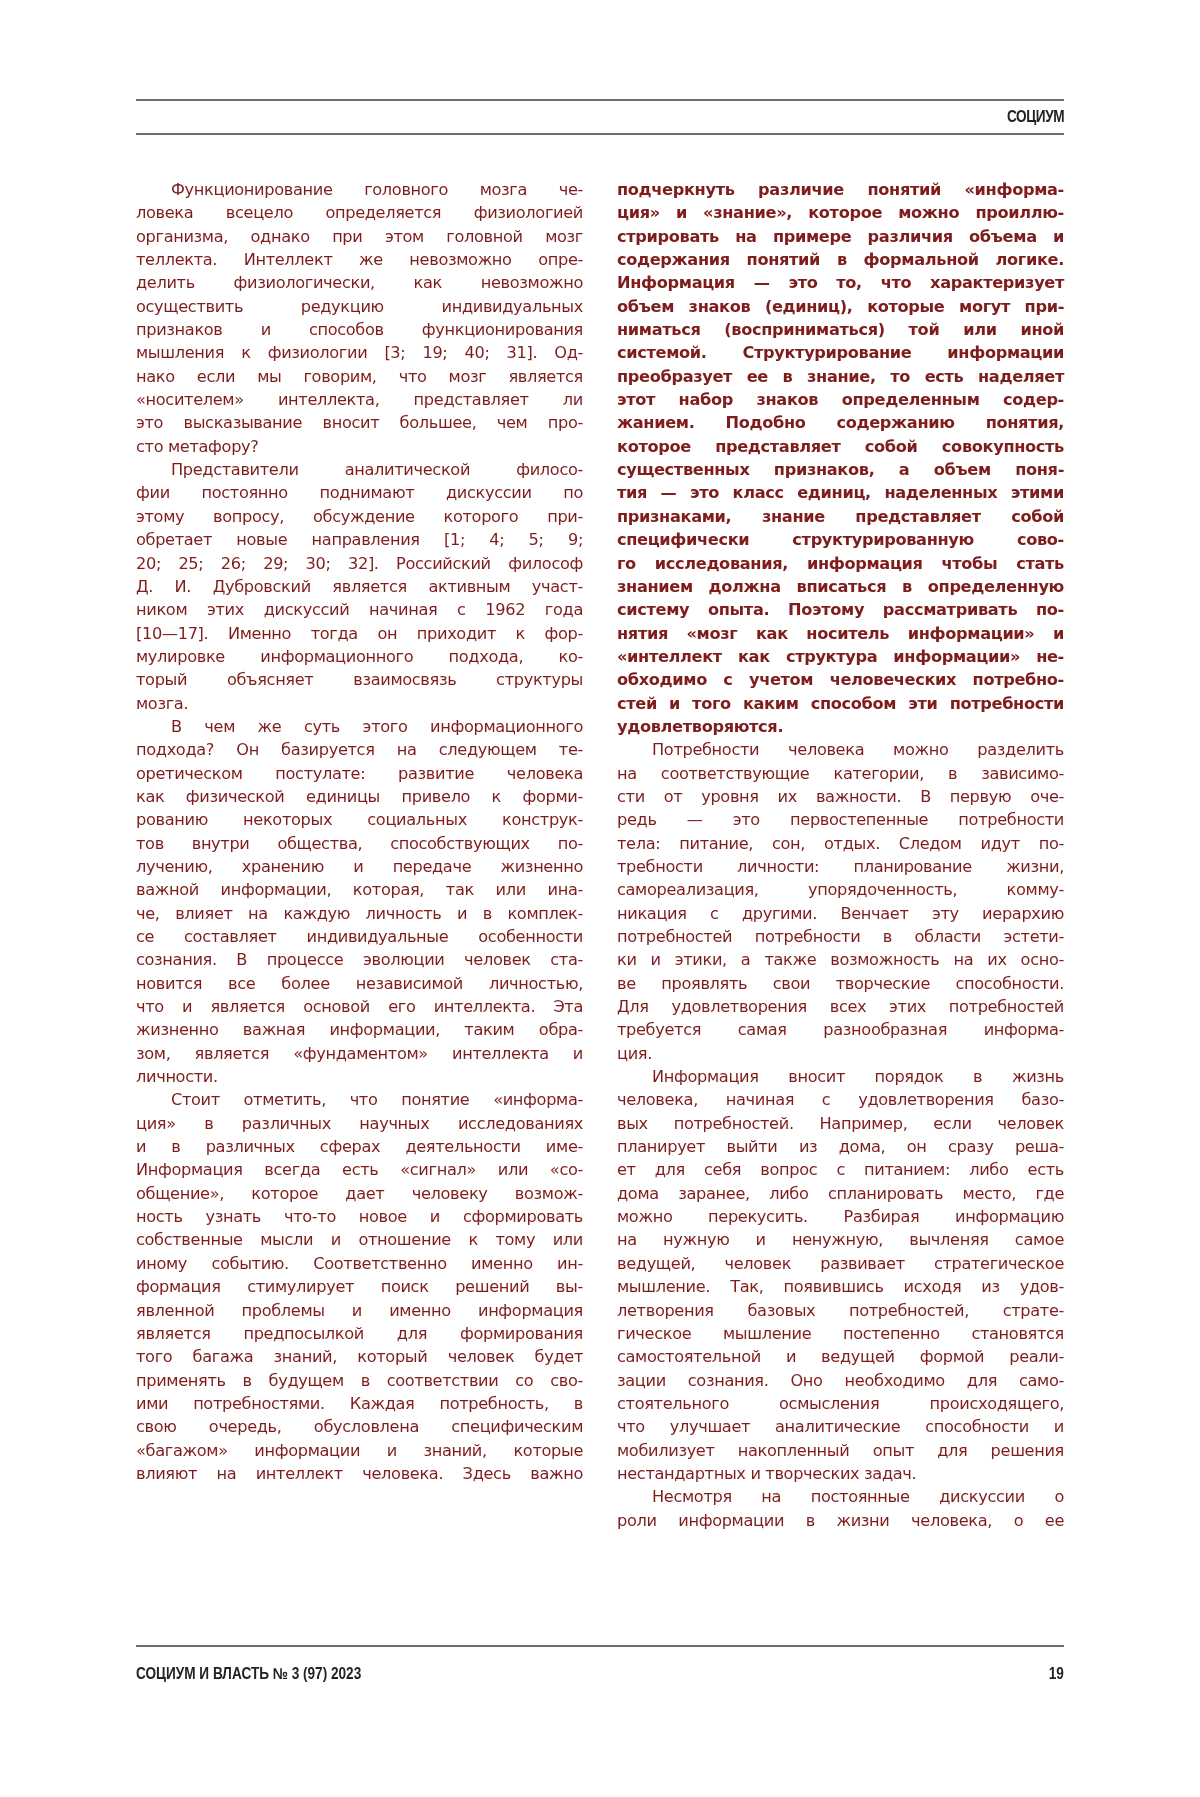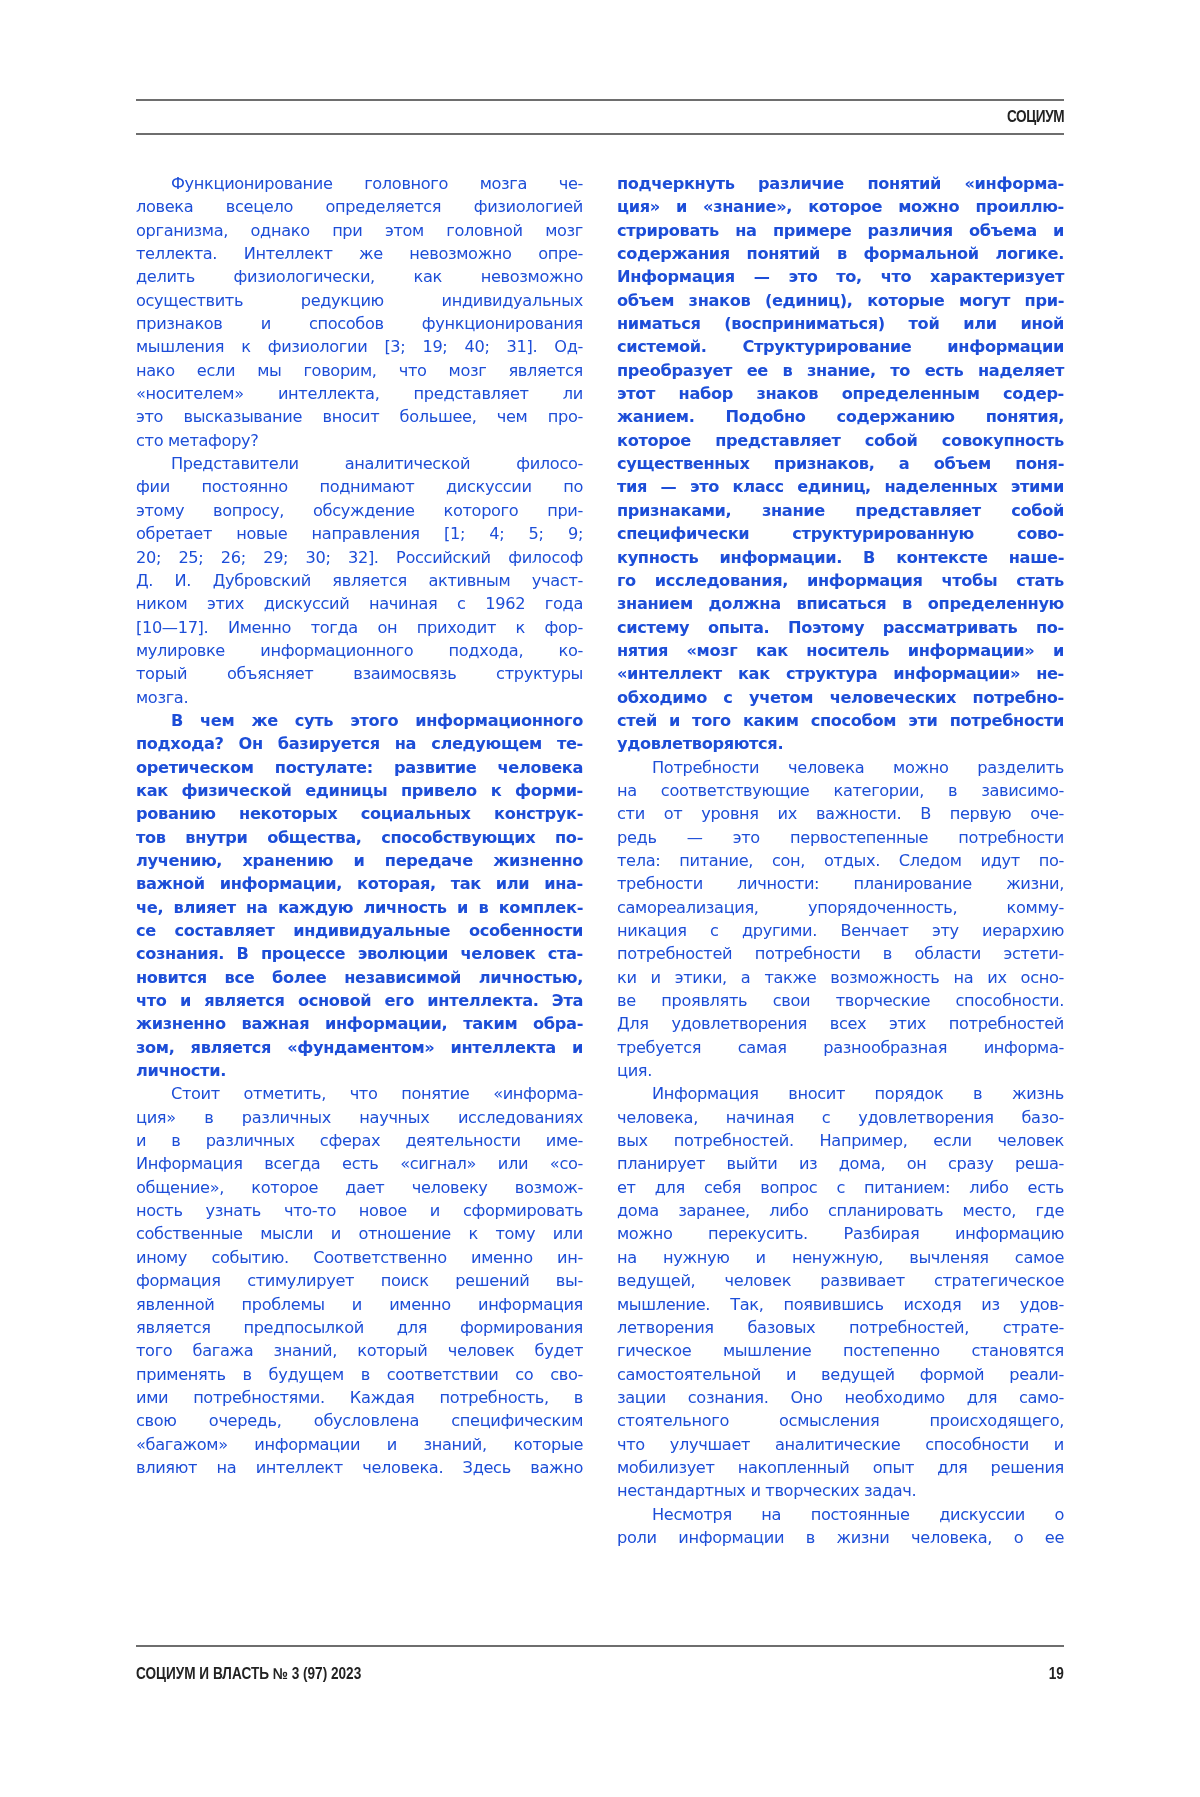--- a/index.html
+++ b/index.html
@@ -17,23 +17,23 @@
       position: absolute; left: 136px; top: 1665px;
       font-family: "Liberation Sans", sans-serif; font-weight: bold;
       font-size: 16px; color: #222; transform: scaleX(0.85); transform-origin: left center;
     }
     .footer-page {
       position: absolute; right: 136px; top: 1665px;
       font-family: "Liberation Sans", sans-serif; font-weight: bold;
       font-size: 16px; color: #222; transform: scaleX(0.85); transform-origin: right center;
     }
     .column {
-      position: absolute; top: 172px; width: 447px;
+      position: absolute; top: 178px; width: 447px;
       font-family: "DejaVu Sans", sans-serif; font-size: 16.2px; line-height: 23.35px;
-      color: #1d4ed8; text-align: justify;
+      color: #7f1d1d; text-align: justify;
       letter-spacing: -0.35px;
     }
     .column.left { left: 136px; }
     .column.right { left: 617px; }
     .column p { margin: 0; text-indent: 35px; hyphens: manual; }
     .column p.cont { text-indent: 0; }
     .column .line { display: block; text-align: justify; text-align-last: justify; white-space: nowrap; }
     .column .line.last { text-align-last: left; }
     .column .line.ind { padding-left: 35px; }
   </style>
@@ -65,21 +65,21 @@
       <span class="line">этому вопросу, обсуждение которого при-</span>
       <span class="line">обретает новые направления [1; 4; 5; 9;</span>
       <span class="line">20; 25; 26; 29; 30; 32]. Российский философ</span>
       <span class="line">Д. И. Дубровский является активным участ-</span>
       <span class="line">ником этих дискуссий начиная с 1962 года</span>
       <span class="line">[10—17]. Именно тогда он приходит к фор-</span>
       <span class="line">мулировке информационного подхода, ко-</span>
       <span class="line">торый объясняет взаимосвязь структуры</span>
       <span class="line last">мозга.</span>
     </p>
-    <p style="text-indent: 0px; font-weight: bold;">
+    <p style="text-indent: 0px;">
       <span class="line ind">В чем же суть этого информационного</span>
       <span class="line">подхода? Он базируется на следующем те-</span>
       <span class="line">оретическом постулате: развитие человека</span>
       <span class="line">как физической единицы привело к форми-</span>
       <span class="line">рованию некоторых социальных конструк-</span>
       <span class="line">тов внутри общества, способствующих по-</span>
       <span class="line">лучению, хранению и передаче жизненно</span>
       <span class="line">важной информации, которая, так или ина-</span>
       <span class="line">че, влияет на каждую личность и в комплек-</span>
       <span class="line">се составляет индивидуальные особенности</span>
@@ -121,21 +121,20 @@
       <span class="line">ниматься (восприниматься) той или иной</span>
       <span class="line">системой. Структурирование информации</span>
       <span class="line">преобразует ее в знание, то есть наделяет</span>
       <span class="line">этот набор знаков определенным содер-</span>
       <span class="line">жанием. Подобно содержанию понятия,</span>
       <span class="line">которое представляет собой совокупность</span>
       <span class="line">существенных признаков, а объем поня-</span>
       <span class="line">тия — это класс единиц, наделенных этими</span>
       <span class="line">признаками, знание представляет собой</span>
       <span class="line">специфически структурированную сово-</span>
-      <span class="line">купность информации. В контексте наше-</span>
       <span class="line">го исследования, информация чтобы стать</span>
       <span class="line">знанием должна вписаться в определенную</span>
       <span class="line">систему опыта. Поэтому рассматривать по-</span>
       <span class="line">нятия «мозг как носитель информации» и</span>
       <span class="line">«интеллект как структура информации» не-</span>
       <span class="line">обходимо с учетом человеческих потребно-</span>
       <span class="line">стей и того каким способом эти потребности</span>
       <span class="line last">удовлетворяются.</span>
     </p>
     <p style="text-indent: 0px;">

